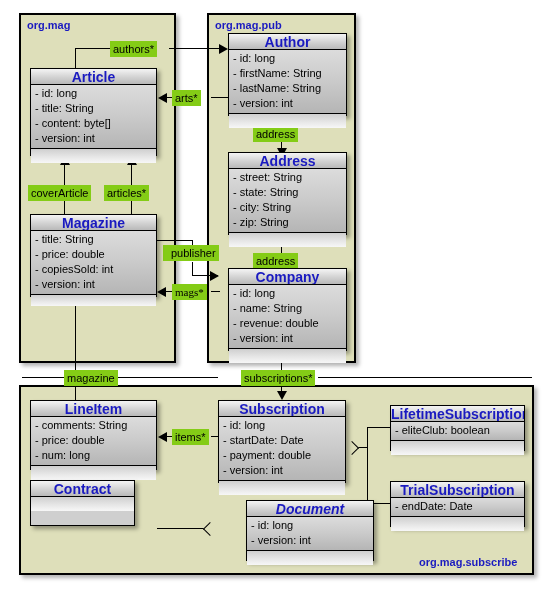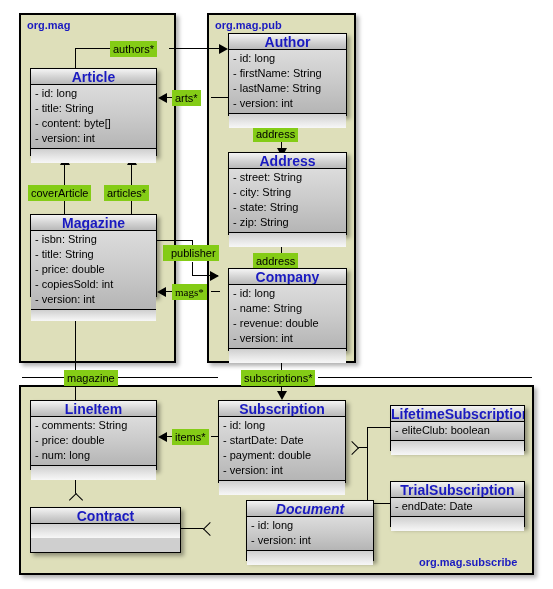--- a/index.html
+++ b/index.html
@@ -149,21 +149,20 @@
     <div class="attr">- title: String</div>
     <div class="attr">- content: byte[]</div>
     <div class="attr">- version: int</div>
   </div>
   <div class="ops"></div>
 </div>
 
 <div class="cls" style="left:30px;top:214px;width:127px;height:83px;">
   <div class="hdr">Magazine</div>
   <div class="attrs">
-    <div class="attr">- isbn: String</div>
     <div class="attr">- title: String</div>
     <div class="attr">- price: double</div>
     <div class="attr">- copiesSold: int</div>
     <div class="attr">- version: int</div>
   </div>
   <div class="ops" style="height:11px;"></div>
 </div>
 
 <div class="cls" style="left:228px;top:33px;width:119px;height:83px;">
   <div class="hdr">Author</div>
@@ -173,22 +172,22 @@
     <div class="attr">- lastName: String</div>
     <div class="attr">- version: int</div>
   </div>
   <div class="ops"></div>
 </div>
 
 <div class="cls" style="left:228px;top:152px;width:119px;height:83px;">
   <div class="hdr">Address</div>
   <div class="attrs">
     <div class="attr">- street: String</div>
+    <div class="attr">- state: String</div>
     <div class="attr">- city: String</div>
-    <div class="attr">- state: String</div>
     <div class="attr">- zip: String</div>
   </div>
   <div class="ops"></div>
 </div>
 
 <div class="cls" style="left:228px;top:268px;width:119px;height:83px;">
   <div class="hdr">Company</div>
   <div class="attrs">
     <div class="attr">- id: long</div>
     <div class="attr">- name: String</div>
@@ -201,21 +200,21 @@
 <div class="cls" style="left:30px;top:400px;width:127px;height:70px;">
   <div class="hdr">LineItem</div>
   <div class="attrs">
     <div class="attr">- comments: String</div>
     <div class="attr">- price: double</div>
     <div class="attr">- num: long</div>
   </div>
   <div class="ops"></div>
 </div>
 
-<div class="cls" style="left:30px;top:507px;width:151px;height:46px;">
+<div class="cls" style="left:30px;top:480px;width:105px;height:46px;">
   <div class="hdr">Contract</div>
   <div class="ops"></div>
 </div>
 
 <div class="cls" style="left:218px;top:400px;width:128px;height:83px;">
   <div class="hdr">Subscription</div>
   <div class="attrs">
     <div class="attr">- id: long</div>
     <div class="attr">- startDate: Date</div>
     <div class="attr">- payment: double</div>

